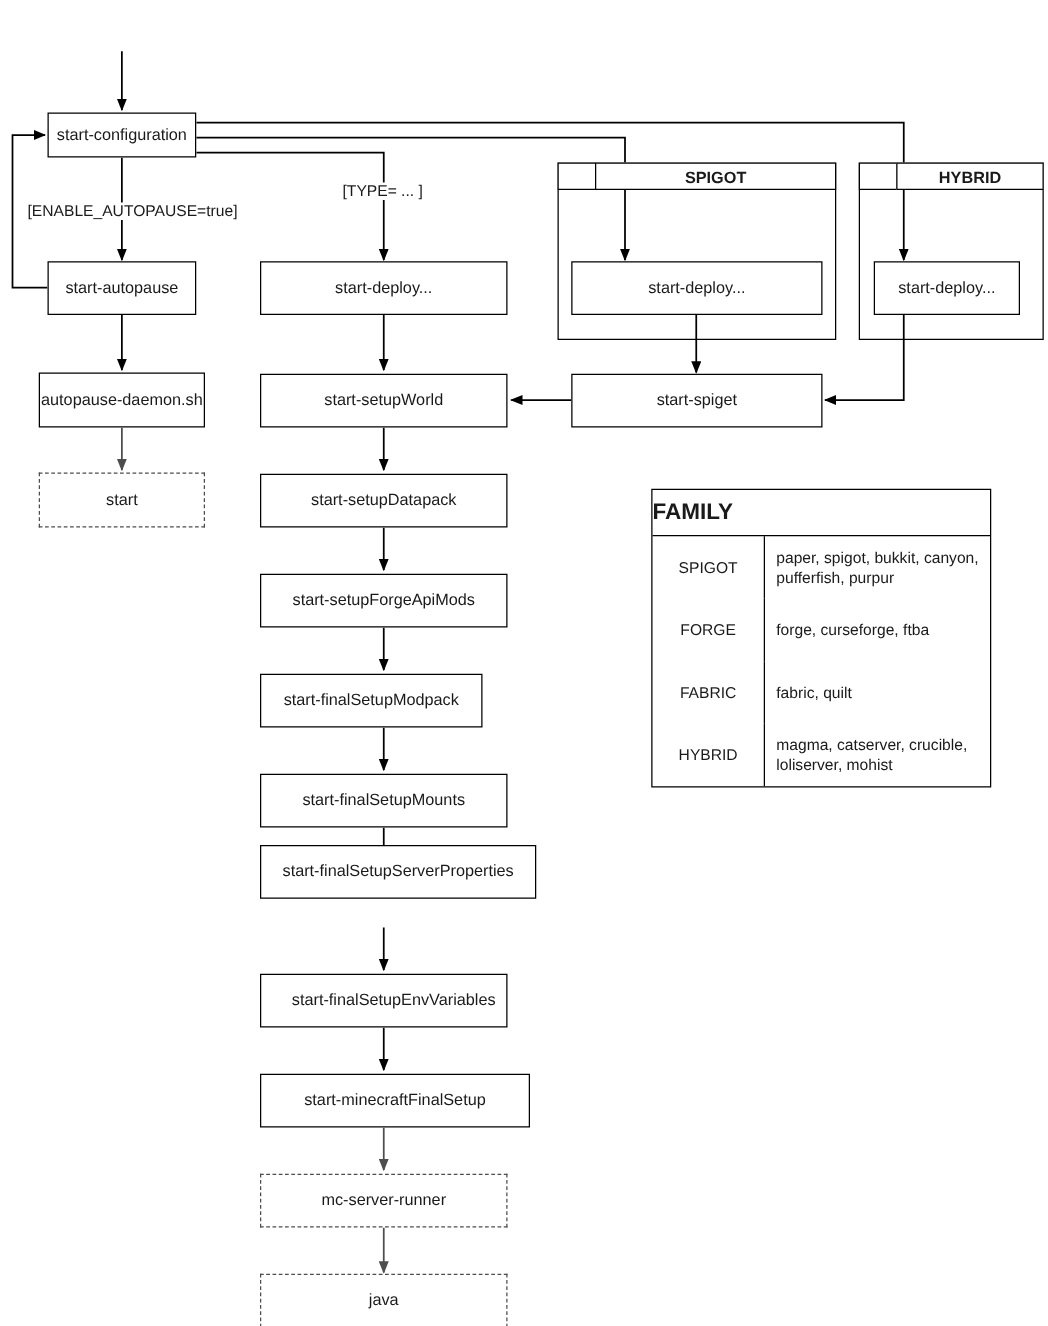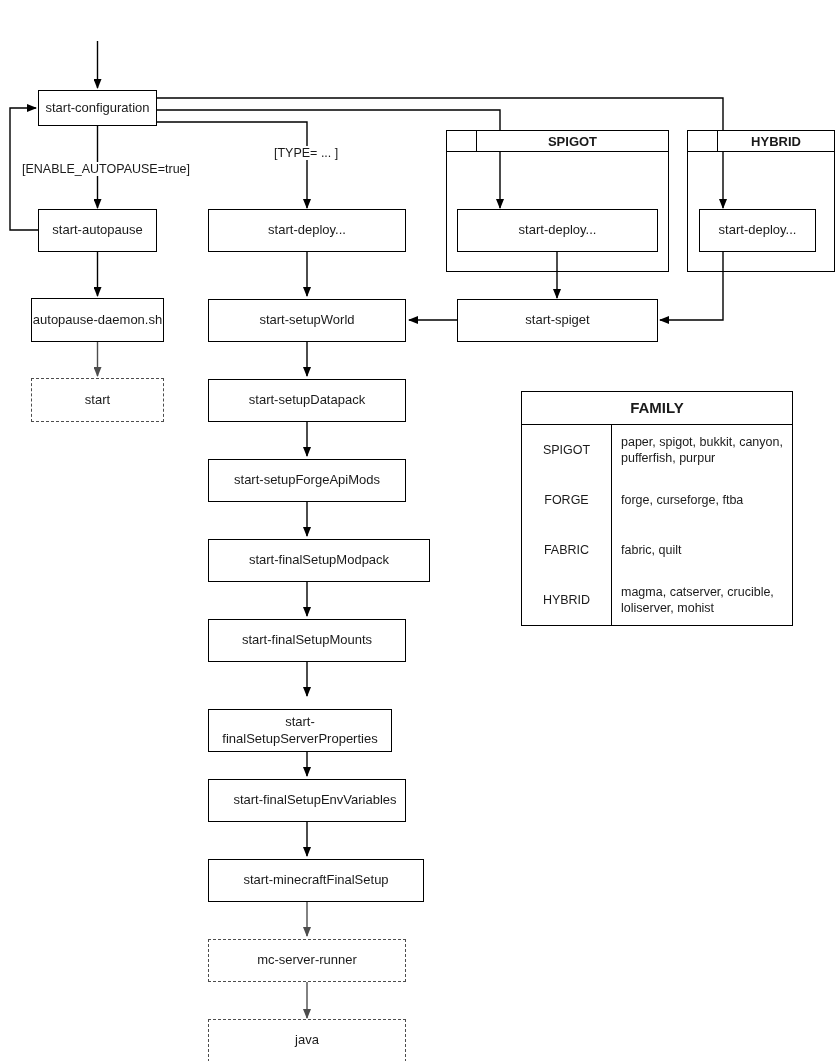--- a/index.html
+++ b/index.html
@@ -85,22 +85,22 @@
     top: 391px;
     width: 272px;
     box-sizing: border-box;
     border: 1px solid #000000;
     background: #ffffff;
     z-index: 3;
   }
   #legend .legend-head {
     box-sizing: border-box;
     border-bottom: 1px solid #000000;
-    text-align: center;
-    font-size: 15px;
+    text-align: left;
+    font-size: 18px;
     font-weight: bold;
     color: #1a1a1a;
     padding: 7px 0 8px 0;
   }
   #legend .legend-row {
     display: flex;
     align-items: center;
     min-height: 50px;
   }
   #legend .legend-key {
@@ -226,29 +226,29 @@
   </div>
 
   <div class="node" style="left:208px; top:379px; width:198px; height:43px;">
     <span>start-setupDatapack</span>
   </div>
 
   <div class="node" style="left:208px; top:459px; width:198px; height:43px;">
     <span>start-setupForgeApiMods</span>
   </div>
 
-  <div class="node" style="left:208px; top:539px; width:222px; height:43px;">
+  <div class="node" style="left:208px; top:539px; width:178px; height:43px;">
     <span>start-finalSetupModpack</span>
   </div>
 
   <div class="node" style="left:208px; top:619px; width:198px; height:43px;">
     <span>start-finalSetupMounts</span>
   </div>
 
-  <div class="node" style="left:208px; top:709px; width:184px; height:43px;">
+  <div class="node" style="left:208px; top:676px; width:221px; height:43px;">
     <span>start-finalSetupServerProperties</span>
   </div>
 
   <div class="node" style="left:208px; top:779px; width:198px; height:43px;padding-left:16px;">
     <span>start-finalSetupEnvVariables</span>
   </div>
 
   <div class="node" style="left:208px; top:859px; width:216px; height:43px;">
     <span>start-minecraftFinalSetup</span>
   </div>

